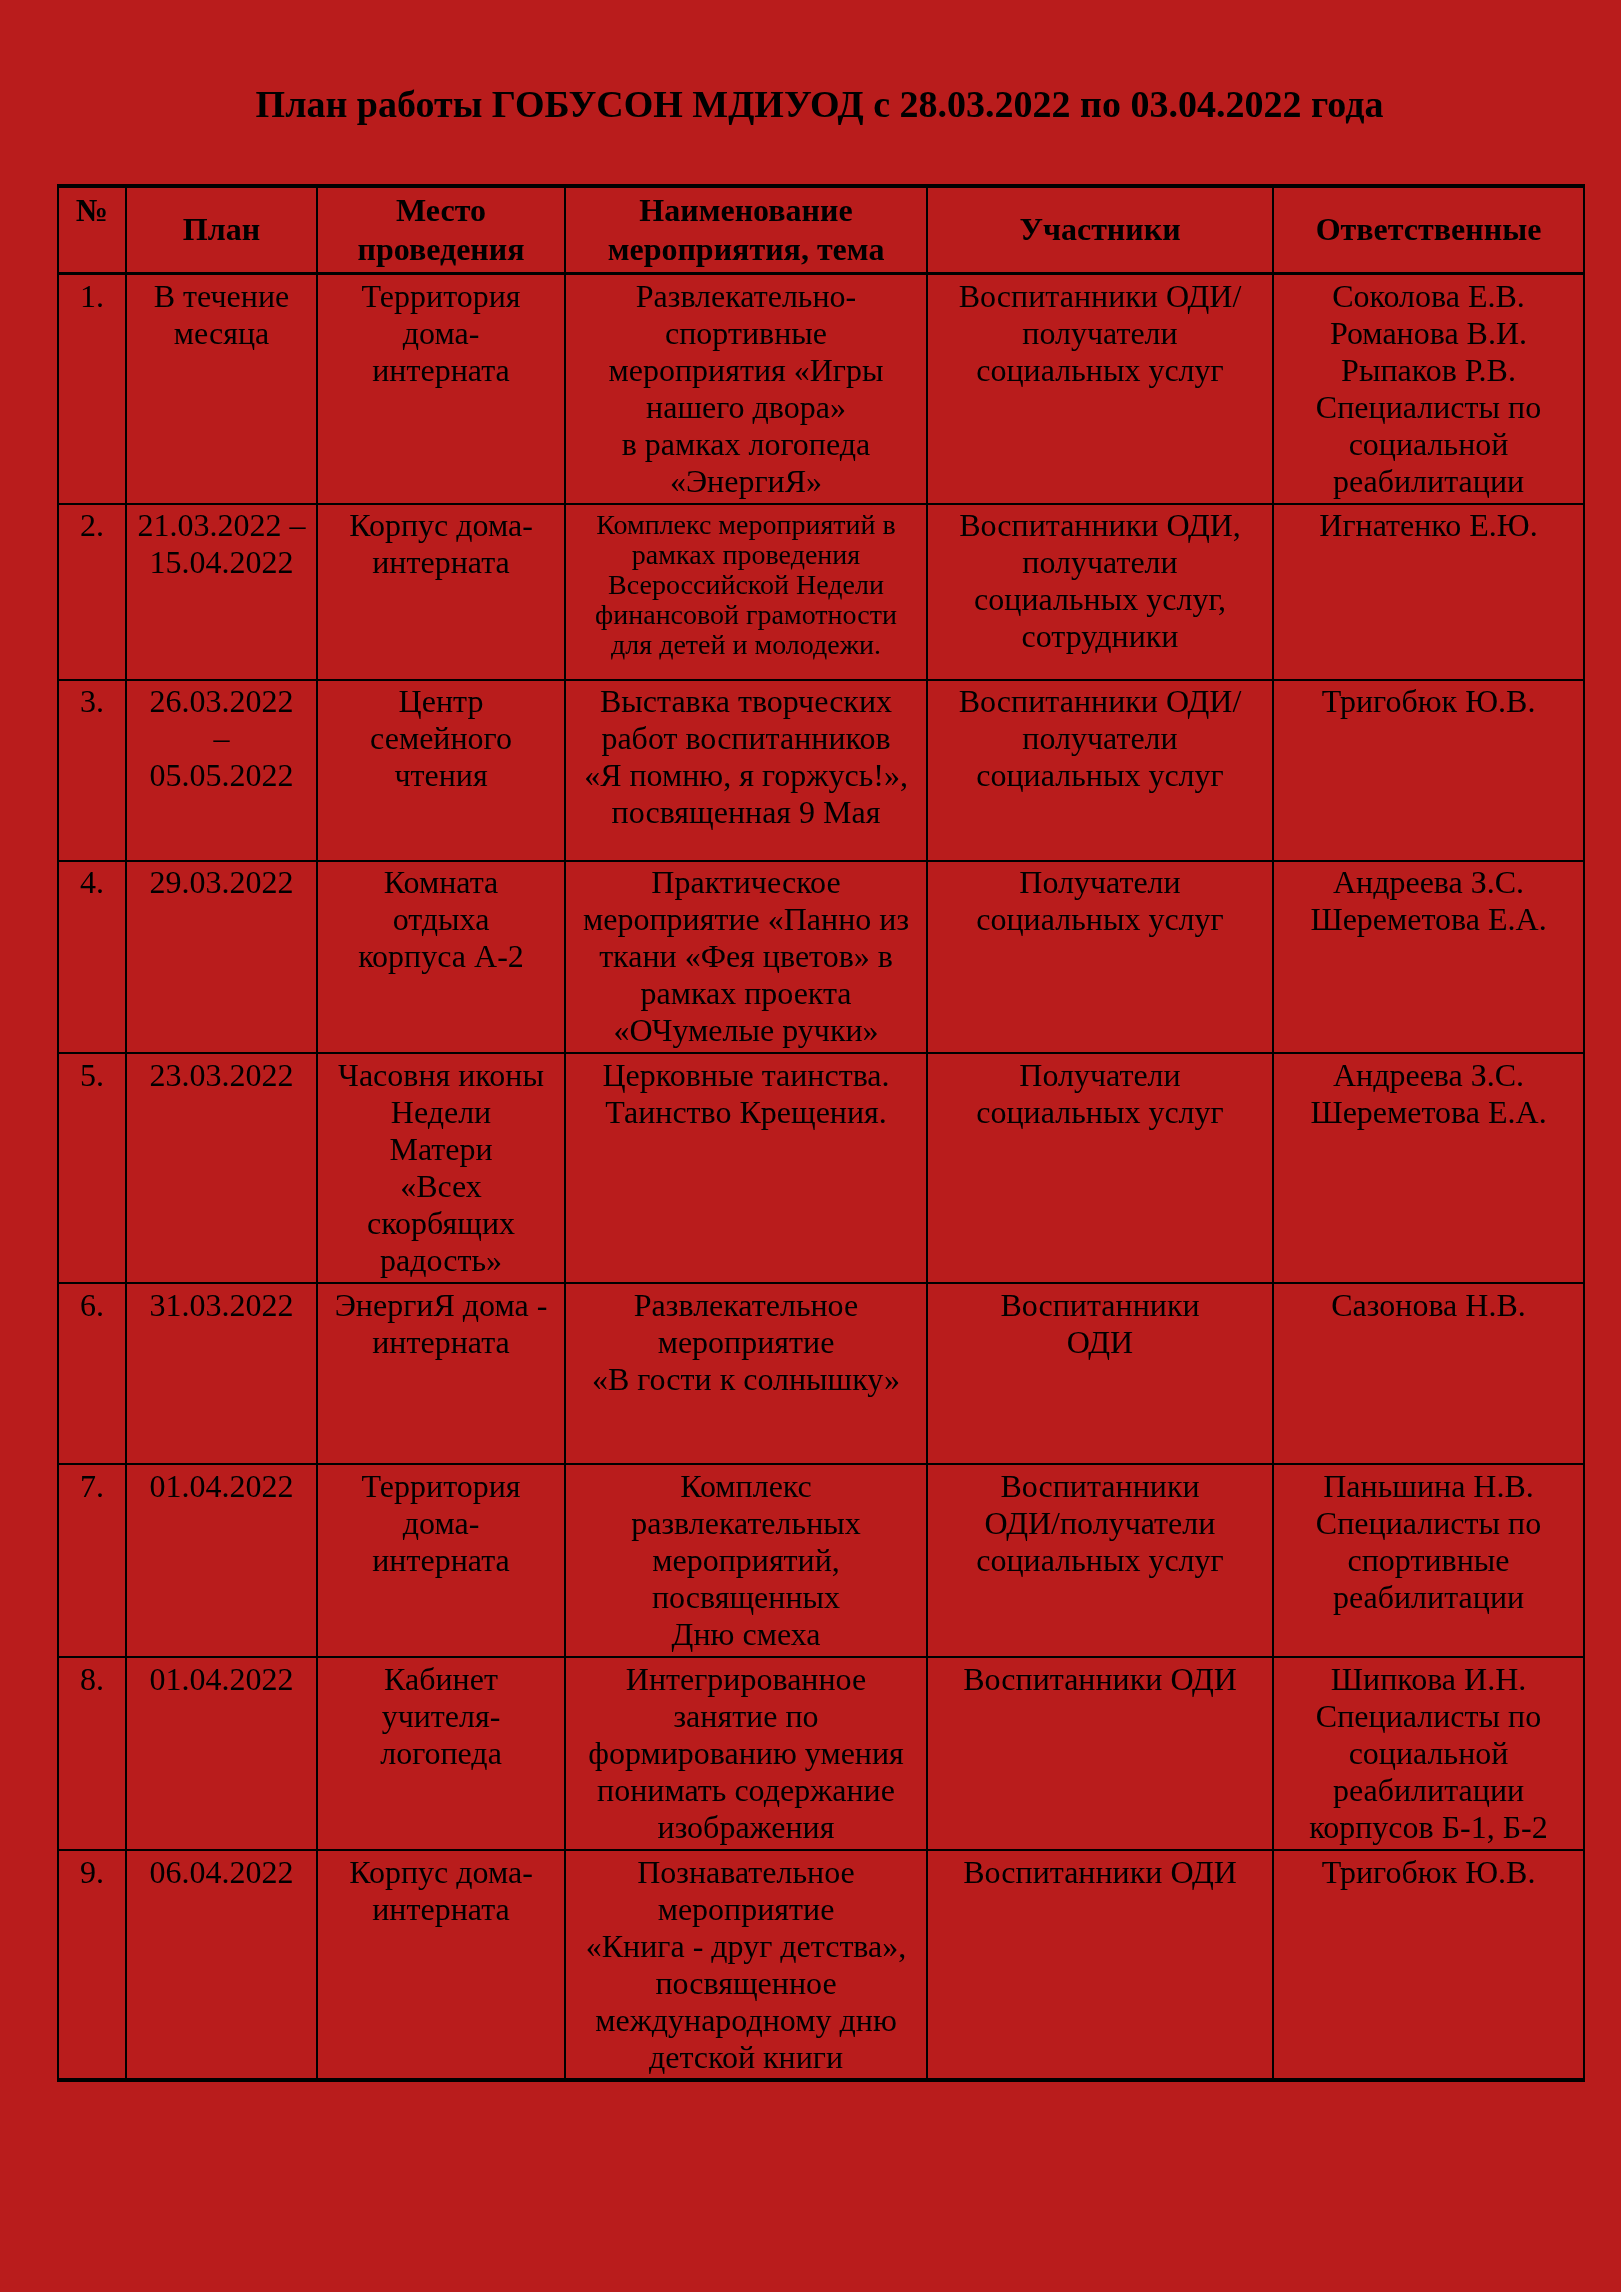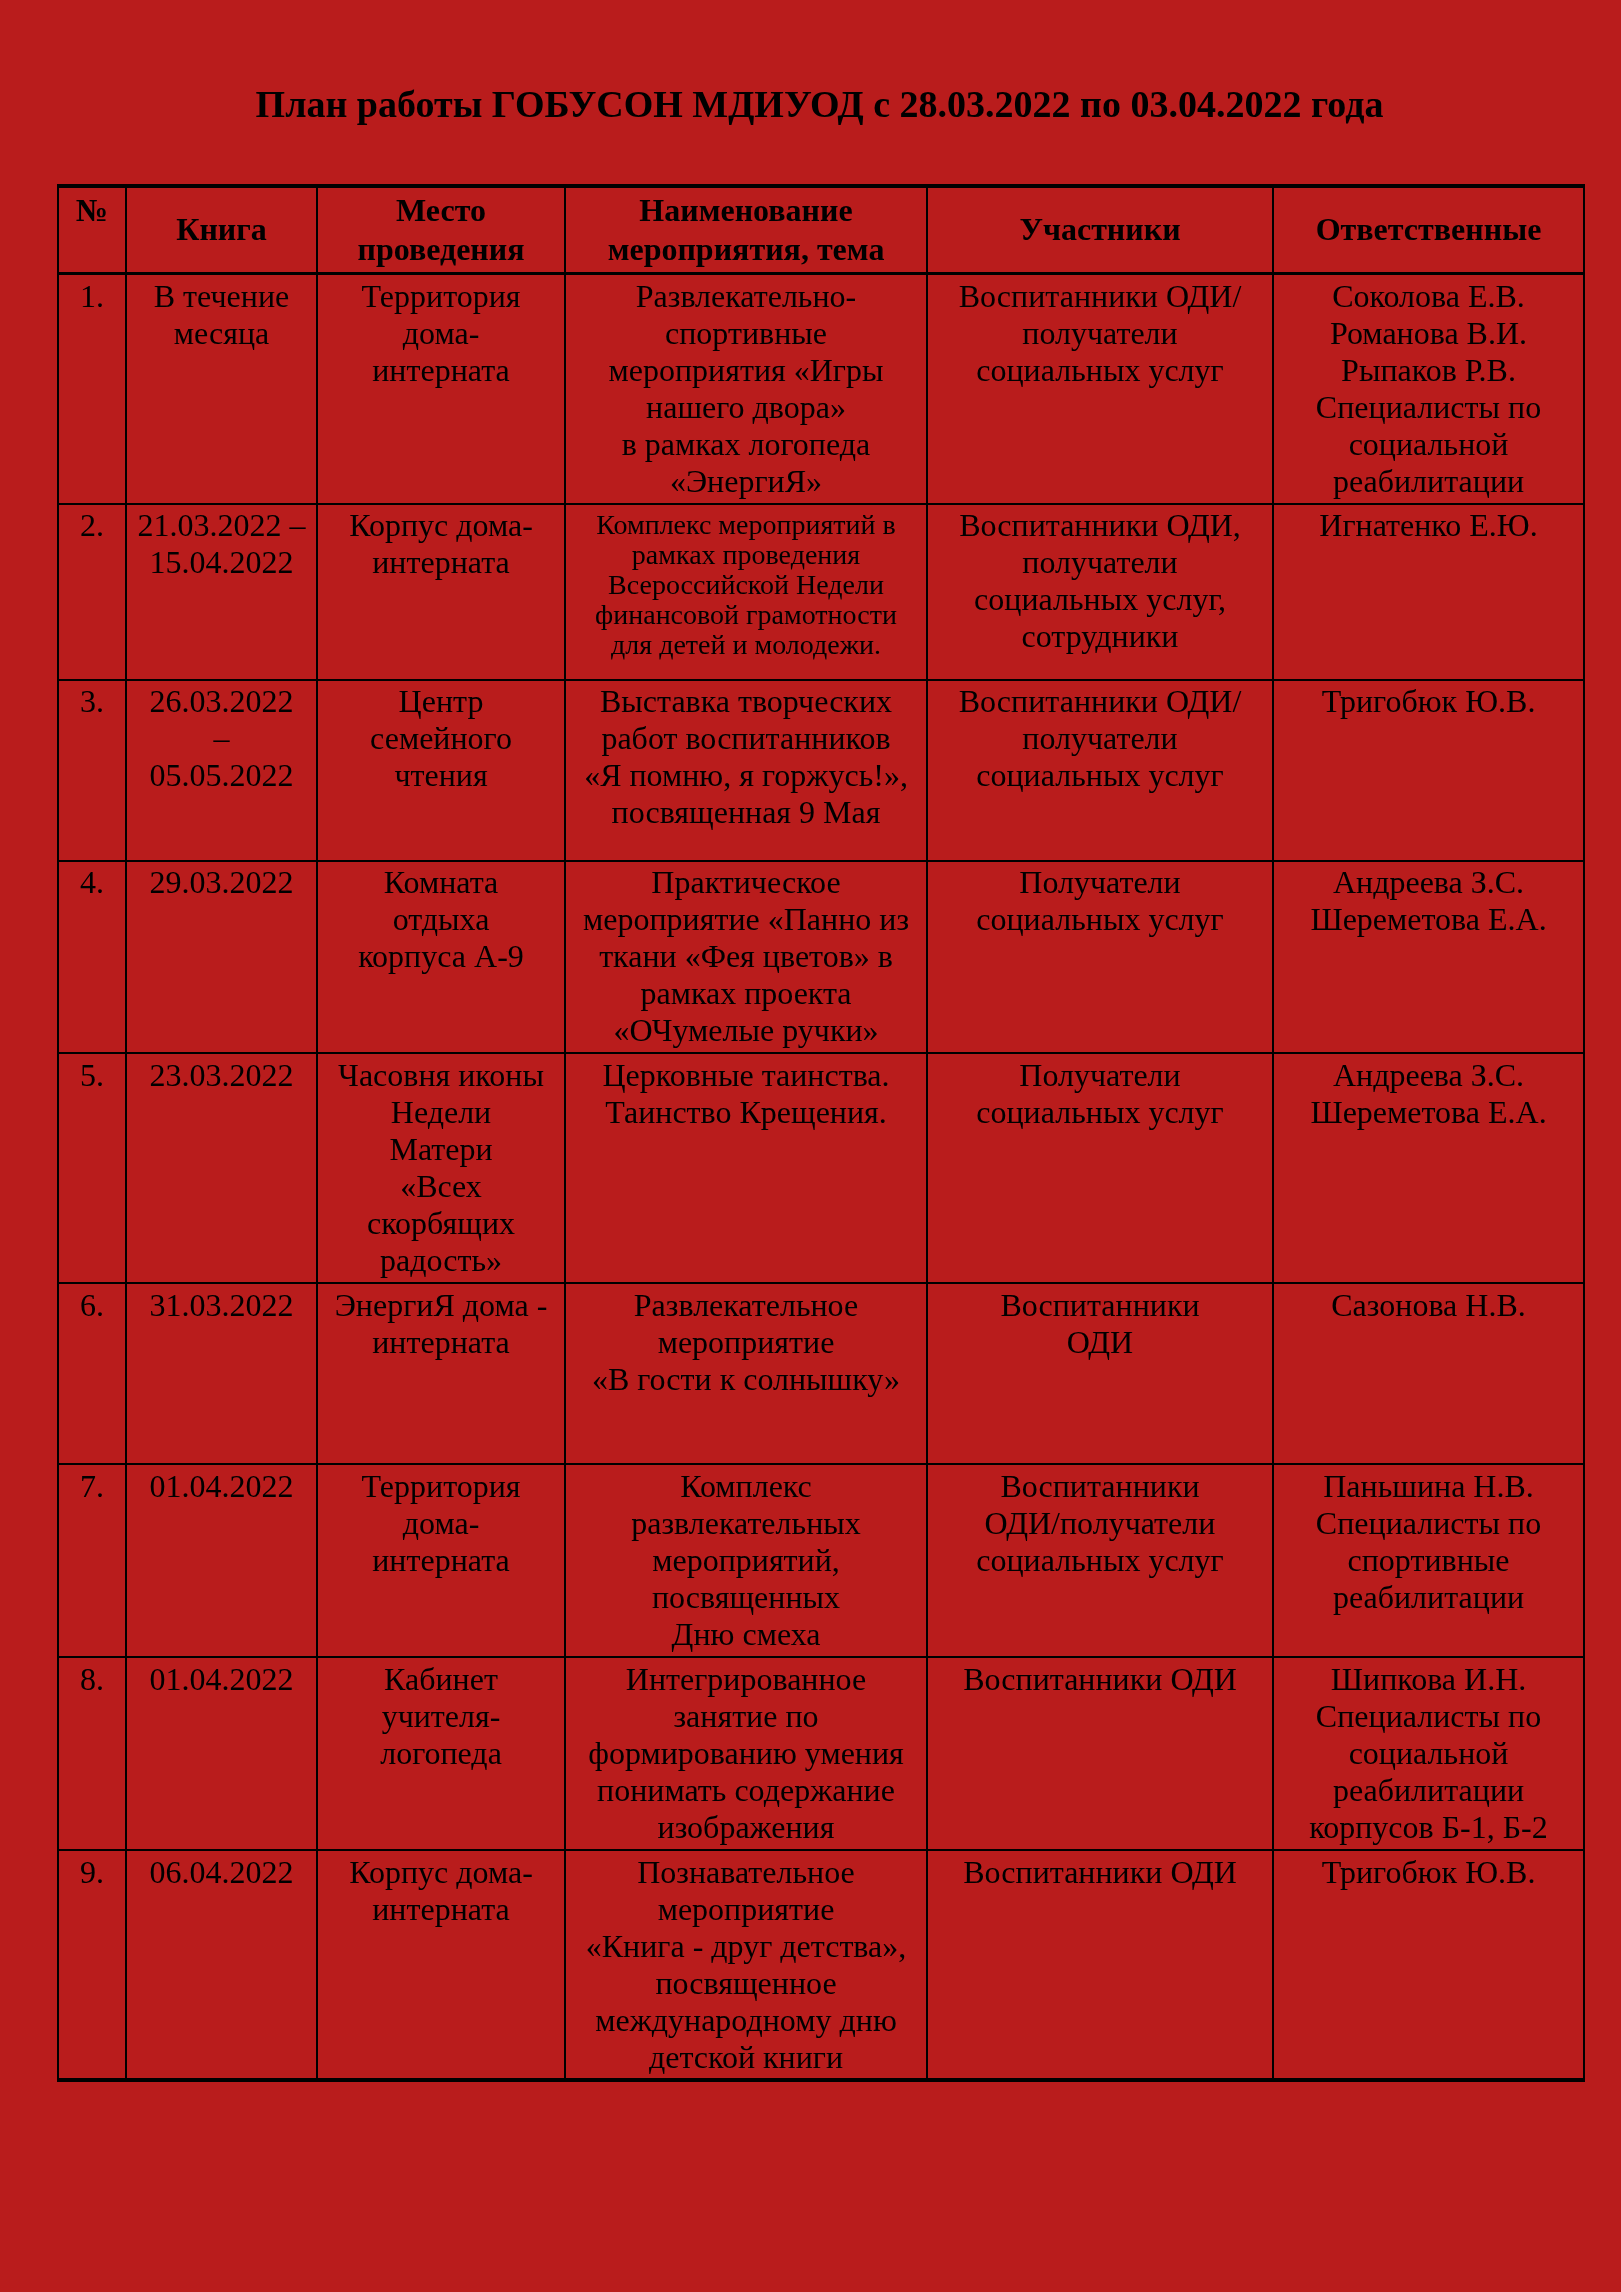--- a/index.html
+++ b/index.html
@@ -86,21 +86,21 @@
       <col class="c-num">
       <col class="c-date">
       <col class="c-place">
       <col class="c-event">
       <col class="c-participants">
       <col class="c-responsible">
     </colgroup>
     <thead>
       <tr>
           <th>№</th>
-          <th>Книга</th>
+          <th>План</th>
           <th>Место
 проведения</th>
           <th>Наименование
 мероприятия, тема</th>
           <th>Участники</th>
           <th>Ответственные</th>
         </tr>
     </thead>
     <tbody>
         <tr>
@@ -158,21 +158,21 @@
           <td>Воспитанники ОДИ/
 получатели
 социальных услуг</td>
           <td>Тригобюк Ю.В.</td>
         </tr>
         <tr>
           <td>4.</td>
           <td>29.03.2022</td>
           <td>Комната
 отдыха
-корпуса А-9</td>
+корпуса А-2</td>
           <td>Практическое
 мероприятие «Панно из
 ткани «Фея цветов» в
 рамках проекта
 «ОЧумелые ручки»</td>
           <td>Получатели
 социальных услуг</td>
           <td>Андреева З.С.
 Шереметова Е.А.</td>
         </tr>

